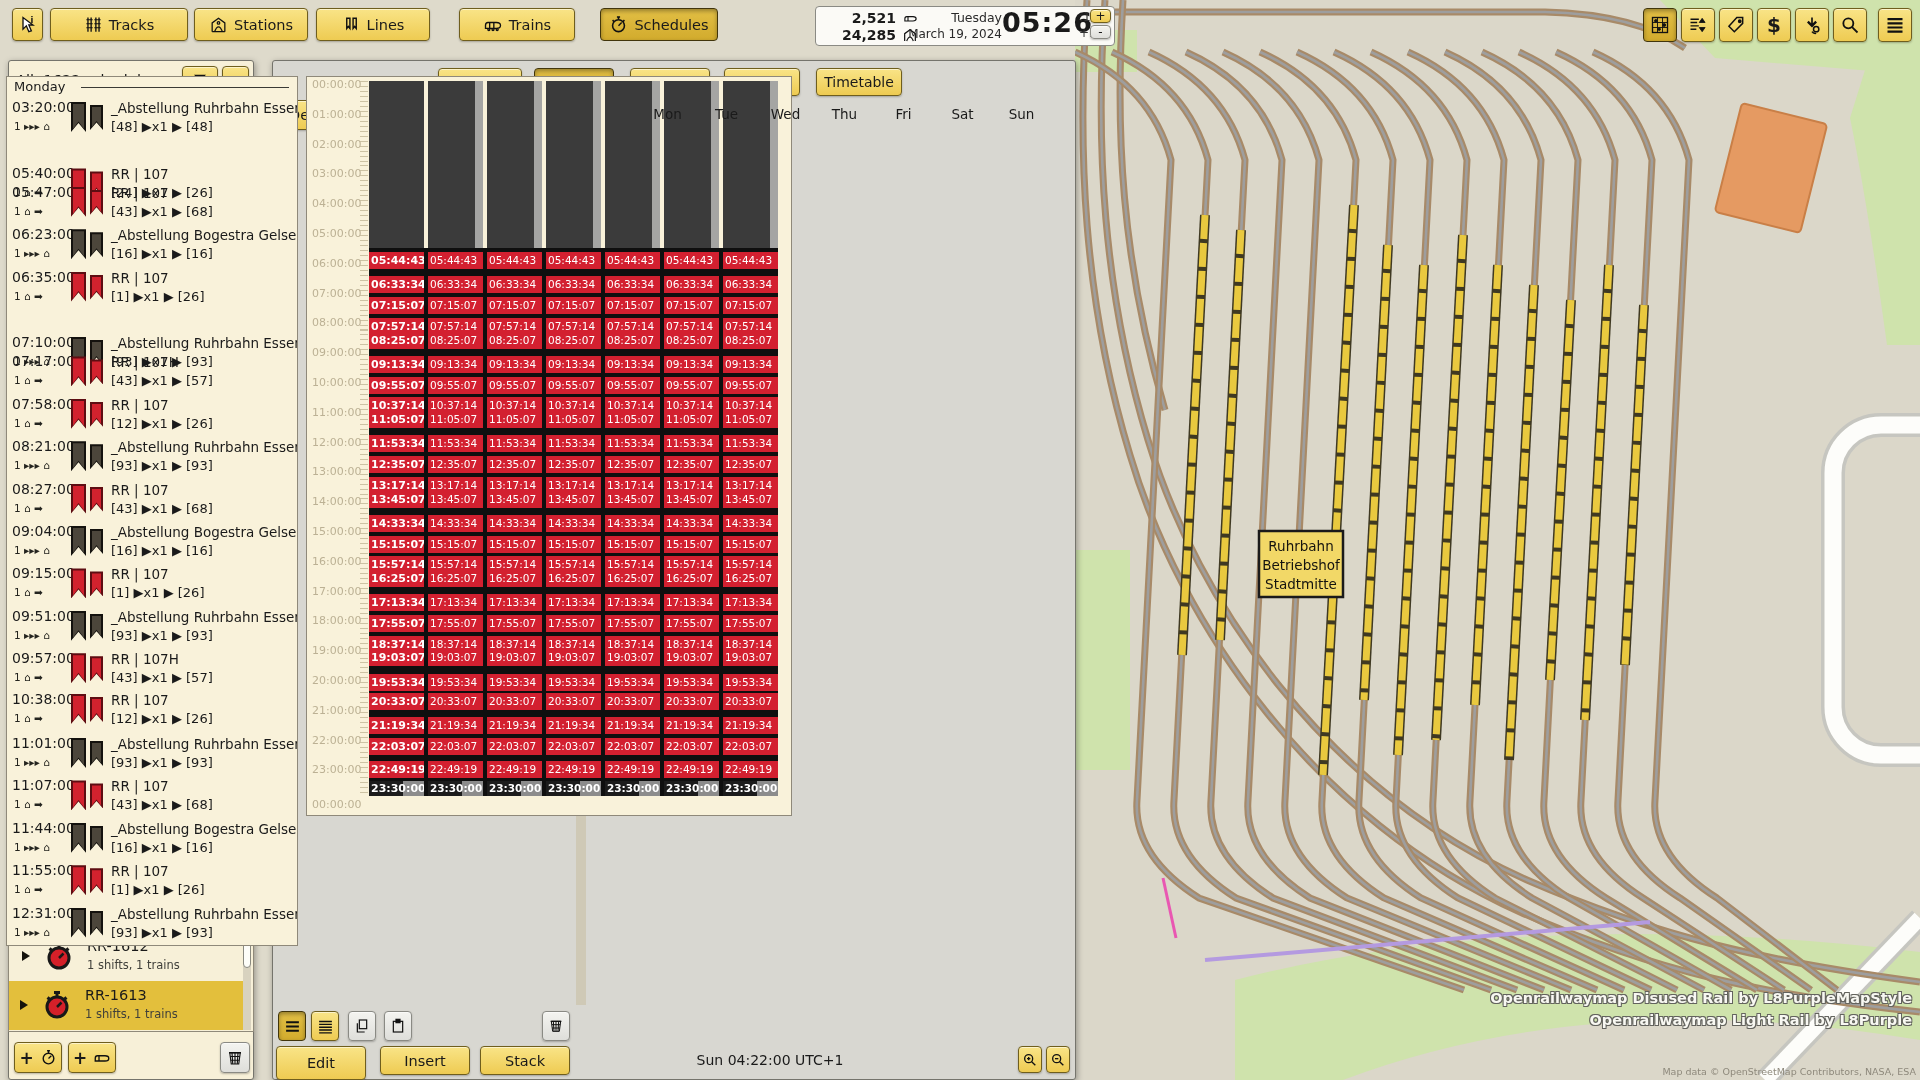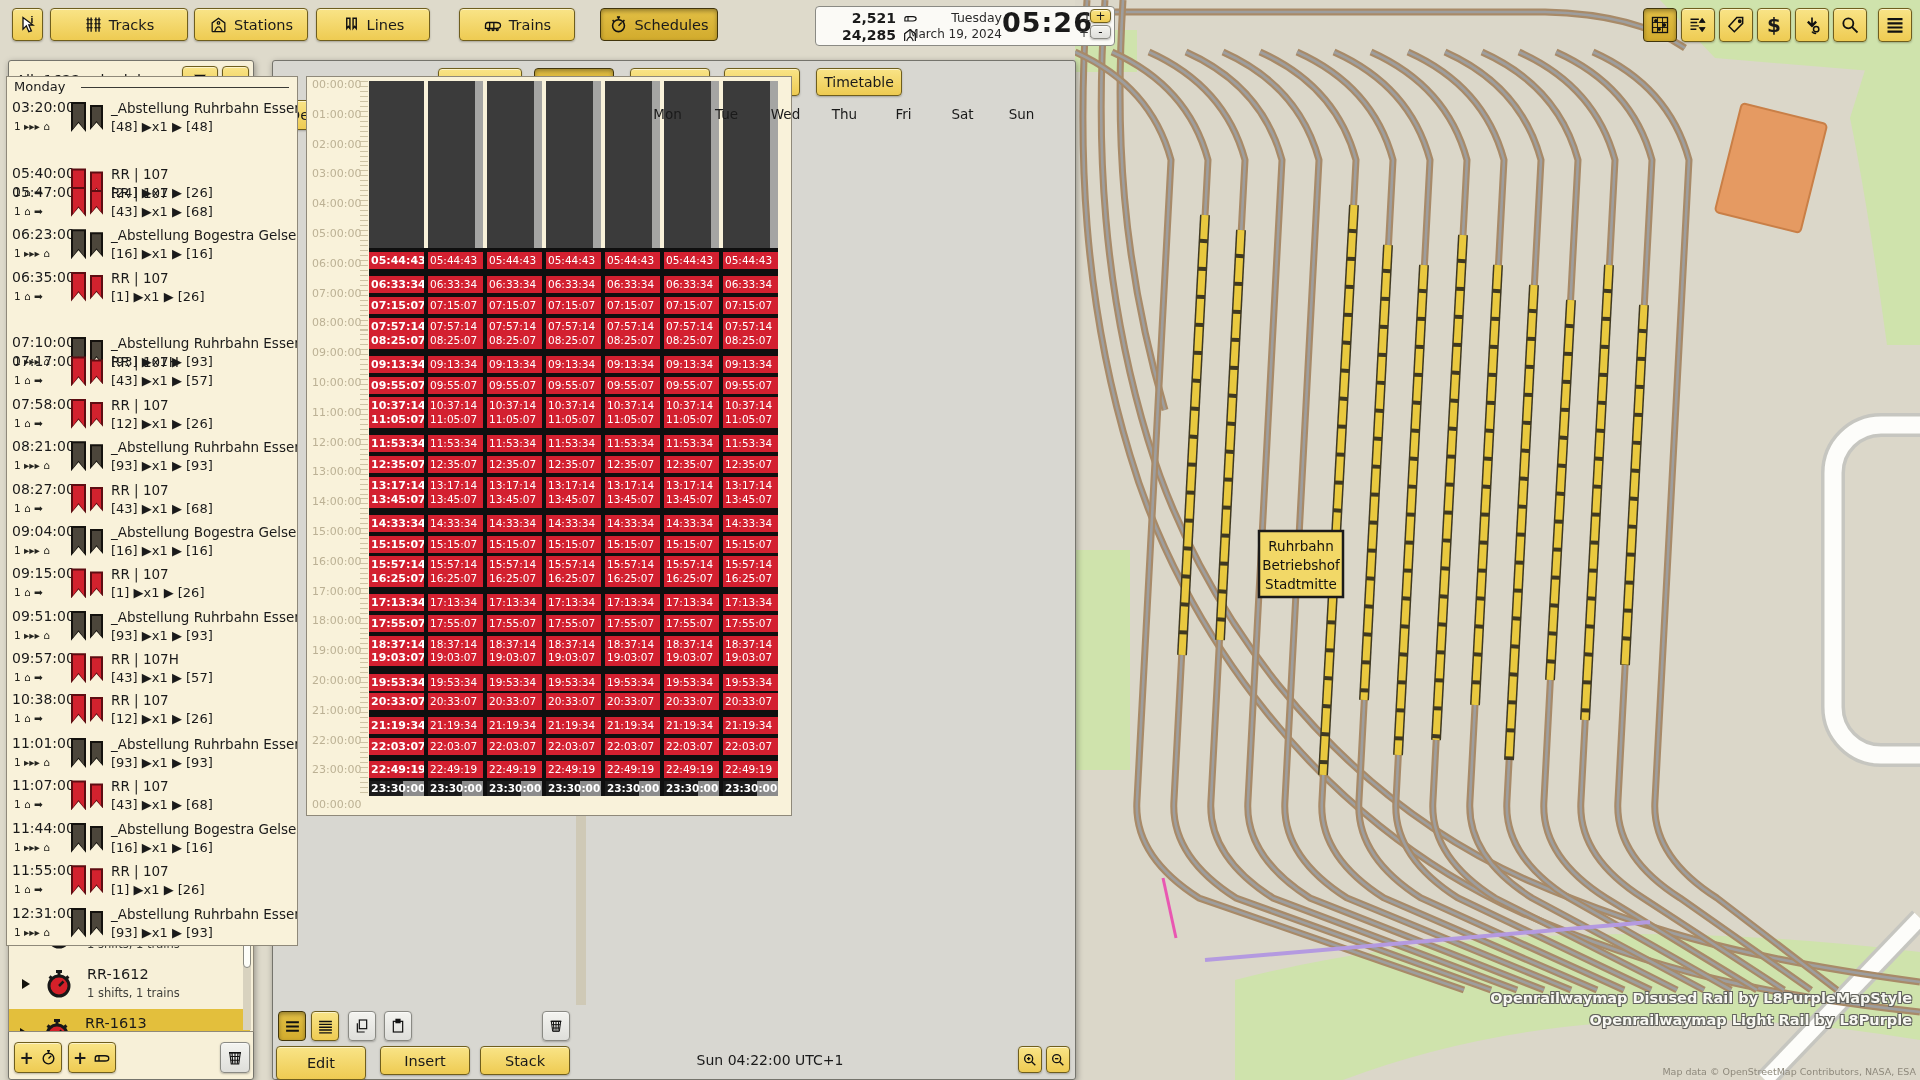--- a/index.html
+++ b/index.html
@@ -22,21 +22,21 @@
   #stats{position:absolute;left:815px;top:6px;width:300px;height:40px;background:#fbfaf6;
        border:1.5px solid #8a8a84;border-radius:4px;box-sizing:border-box;}
   .stat-num{position:absolute;font-weight:bold;font-size:14px;text-align:right;width:68px;}
   .stat-small{position:absolute;font-size:12.5px;color:#2a2a2a;text-align:right;width:100px;}
   #clock-big{position:absolute;left:1002px;top:7px;font-size:27px;font-weight:bold;letter-spacing:1px;}
   .clock-mini{position:absolute;font-size:12px;color:#333;}
   
   #sidebar{left:8px;top:60px;width:246px;height:1020px;background:#f7f0d8;}
   #schedule-list{position:absolute;left:8px;top:96px;width:246px;height:936px;background:#f7f0d8;
        border:1.5px solid #8f897a;box-sizing:border-box;overflow:hidden;}
-  .sched-row{position:absolute;left:2px;width:236px;height:49px;margin-top:28px;}
+  .sched-row{position:absolute;left:2px;width:236px;height:49px;}
   .sched-row.sel{background:#e3bf3c;left:0;width:241px;}
   .sched-tri{position:absolute;left:11px;top:19px;width:0;height:0;border-left:8px solid #15130c;
        border-top:5.5px solid transparent;border-bottom:5.5px solid transparent;}
   .sched-row .sw{position:absolute;left:32px;top:8px;}
   .s-name{position:absolute;left:76px;top:6px;font-size:14.5px;}
   .s-info{position:absolute;left:76px;top:26px;font-size:11.5px;color:#3f3f3a;}
   .sched-row.ok .face{fill:#86c81e;} .sched-row.warn .face{fill:#d42029;}
   .scroll-track{position:absolute;background:#cfc9b6;}
   .scroll-handle{position:absolute;background:#fdfdf8;border:1px solid #8a8a80;border-radius:4px;}
   

